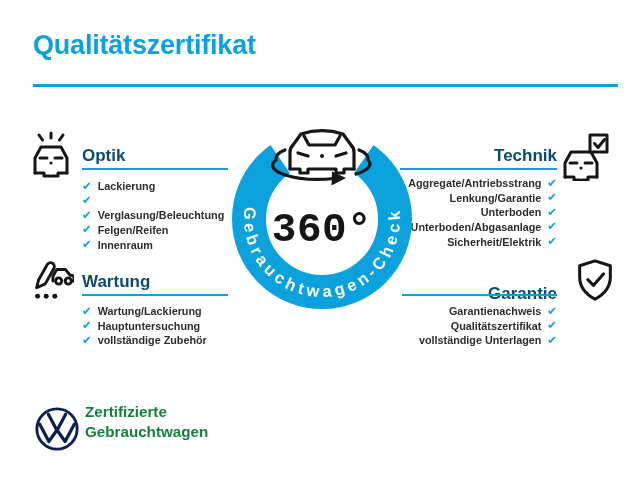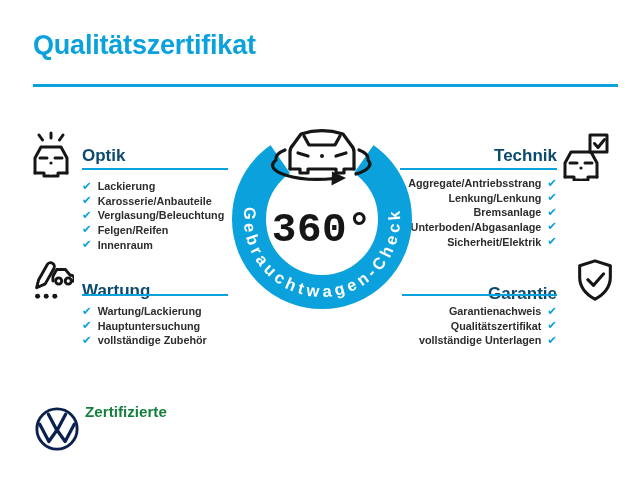--- a/index.html
+++ b/index.html
@@ -54,21 +54,20 @@
 </svg>
 <div class="abs sec-title" style="left:82px;top:146px;">Optik</div>
 <div class="abs sec-rule" style="left:82px;top:168px;width:146px;"></div>
 <div class="abs list" style="left:82px;top:179px;">
   <div class="row">
       <span class="chk">✔</span>
       <span>Lackierung</span>
     </div>
   <div class="row">
       <span class="chk">✔</span>
-      <span>Karosserie/Anbauteile</span>
     </div>
   <div class="row">
       <span class="chk">✔</span>
       <span>Verglasung/Beleuchtung</span>
     </div>
   <div class="row">
       <span class="chk">✔</span>
       <span>Felgen/Reifen</span>
     </div>
   <div class="row">
@@ -87,25 +86,25 @@
   <path d="M33.5 12.5 l3.5 4 l6.5 -8"></path>
 </svg>
 <div class="abs sec-title t-right" style="left:400px;top:146px;width:157px;">Technik</div>
 <div class="abs sec-rule" style="left:400px;top:168px;width:157px;"></div>
 <div class="abs list" style="left:340px;top:176px;width:217px;">
   <div class="row right">
       <span>Aggregate/Antriebsstrang</span>
       <span class="chk">✔</span>
     </div>
   <div class="row right">
-      <span>Lenkung/Lenkung</span>
+      <span>Lenkung/Garantie</span>
       <span class="chk">✔</span>
     </div>
   <div class="row right">
-      <span>Bremsanlage</span>
+      <span>Unterboden</span>
       <span class="chk">✔</span>
     </div>
   <div class="row right">
       <span>Unterboden/Abgasanlage</span>
       <span class="chk">✔</span>
     </div>
   <div class="row right">
       <span>Sicherheit/Elektrik</span>
       <span class="chk">✔</span>
     </div>
@@ -113,21 +112,21 @@
 
 <svg class="abs" style="left:28px;top:258px;" width="46" height="46" viewBox="0 0 48 48" fill="none" stroke="#161616" stroke-width="3" stroke-linecap="round" stroke-linejoin="round">
   <path d="M9 31 l2 -8 l9 -16 a4 4 0 0 1 7 4 l-9 16 z"></path>
   <path d="M26 24 v-5 l4 -7 h9 l5 6 h1 a3 3 0 0 1 3 3 v3 h-2"></path>
   <circle cx="32" cy="24" r="3.2"></circle>
     <circle cx="42" cy="24" r="3.2"></circle>
   <circle cx="10" cy="40" r="2.6" fill="#161616" stroke="none"></circle>
   <circle cx="19" cy="40" r="2.6" fill="#161616" stroke="none"></circle>
   <circle cx="28" cy="40" r="2.6" fill="#161616" stroke="none"></circle>
 </svg>
-<div class="abs sec-title" style="left:82px;top:272px;margin-top:9px;">Wartung</div>
+<div class="abs sec-title" style="left:82px;top:272px;">Wartung</div>
 <div class="abs sec-rule" style="left:82px;top:294px;width:146px;"></div>
 <div class="abs list" style="left:82px;top:304px;">
   <div class="row">
       <span class="chk">✔</span>
       <span>Wartung/Lackierung</span>
     </div>
   <div class="row">
       <span class="chk">✔</span>
       <span>Hauptuntersuchung</span>
     </div>
@@ -183,13 +182,14 @@
 </svg>
 <div class="abs degree">360°</div>
 
 <svg class="abs" style="left:34px;top:406px;" width="46" height="46" viewBox="0 0 48 48" fill="none" stroke="#0A2150" stroke-linecap="round">
   <circle cx="24" cy="24" r="21" stroke-width="3"></circle>
   <polyline points="15,8.5 24,25.5 33,8.5" stroke-width="3.4" stroke-linejoin="round"></polyline>
   <polyline points="6,19 15.5,37 24,25 32.5,37 42,19" stroke-width="3.4" stroke-linejoin="round"></polyline>
 </svg>
 <div class="abs brand-text">
   <div>Zertifizierte</div>
+  <div>Gebrauchtwagen</div>
 </div>
 
 </body></html>

